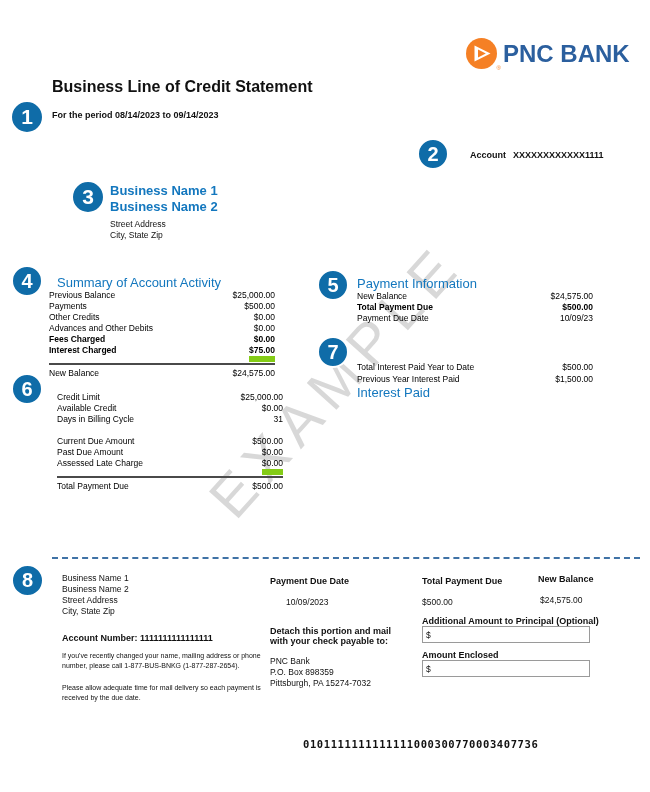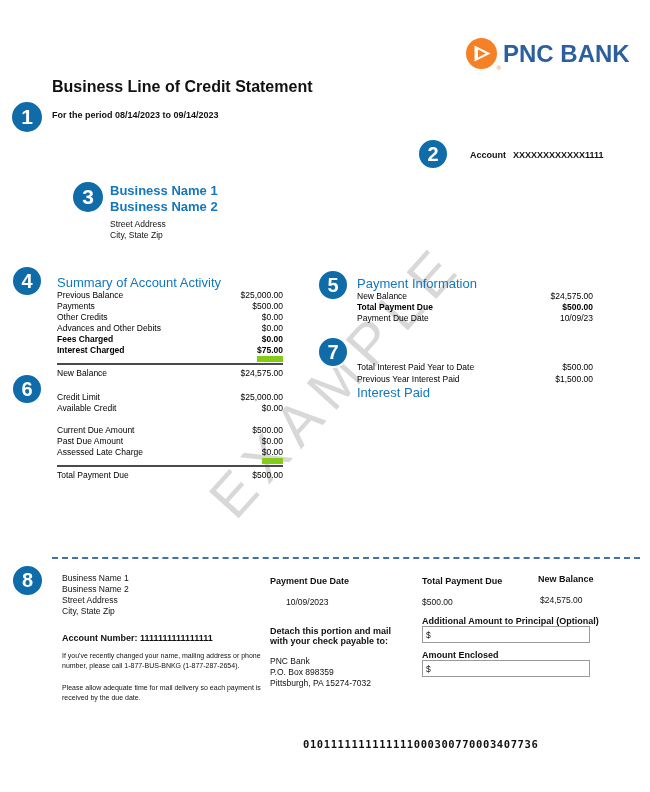--- a/index.html
+++ b/index.html
@@ -101,21 +101,21 @@
     <div class="callout" style="left:71px; top:180px;">3</div>
     <div class="payee">
       <div class="bname">Business Name 1</div>
       <div class="bname">Business Name 2</div>
       <div class="addr first">Street Address</div>
       <div class="addr">City, State Zip</div>
     </div>
 
     <div class="callout" style="left:11px; top:265px; width:32px; height:32px; font-size:20px;">4</div>
     <div class="abs sec-heading" style="left:57px; top:275px;">Summary of Account Activity</div>
-    <div class="table" style="left:57px; top:290px; width:226px;">
+    <div class="table" style="left:49px; top:290px; width:226px;">
       <div class="trow">
           <span class="lbl">Previous Balance</span>
           <span class="val">$25,000.00</span>
         </div>
       <div class="trow">
           <span class="lbl">Payments</span>
           <span class="val">$500.00</span>
         </div>
       <div class="trow">
           <span class="lbl">Other Credits</span>
@@ -173,20 +173,24 @@
     <div class="callout" style="left:11px; top:373px; width:32px; height:32px; font-size:20px;">6</div>
     <div class="table" style="left:57px; top:392px; width:226px;">
       <div class="trow">
           <span class="lbl">Credit Limit</span>
           <span class="val">$25,000.00</span>
         </div>
       <div class="trow">
           <span class="lbl">Available Credit</span>
           <span class="val">$0.00</span>
         </div>
+      <div class="trow">
+          <span class="lbl">Days in Billing Cycle</span>
+          <span class="val">31</span>
+        </div>
       <div class="gap"></div>
       <div class="trow">
           <span class="lbl">Current Due Amount</span>
           <span class="val">$500.00</span>
         </div>
       <div class="trow">
           <span class="lbl">Past Due Amount</span>
           <span class="val">$0.00</span>
         </div>
       <div class="trow">

